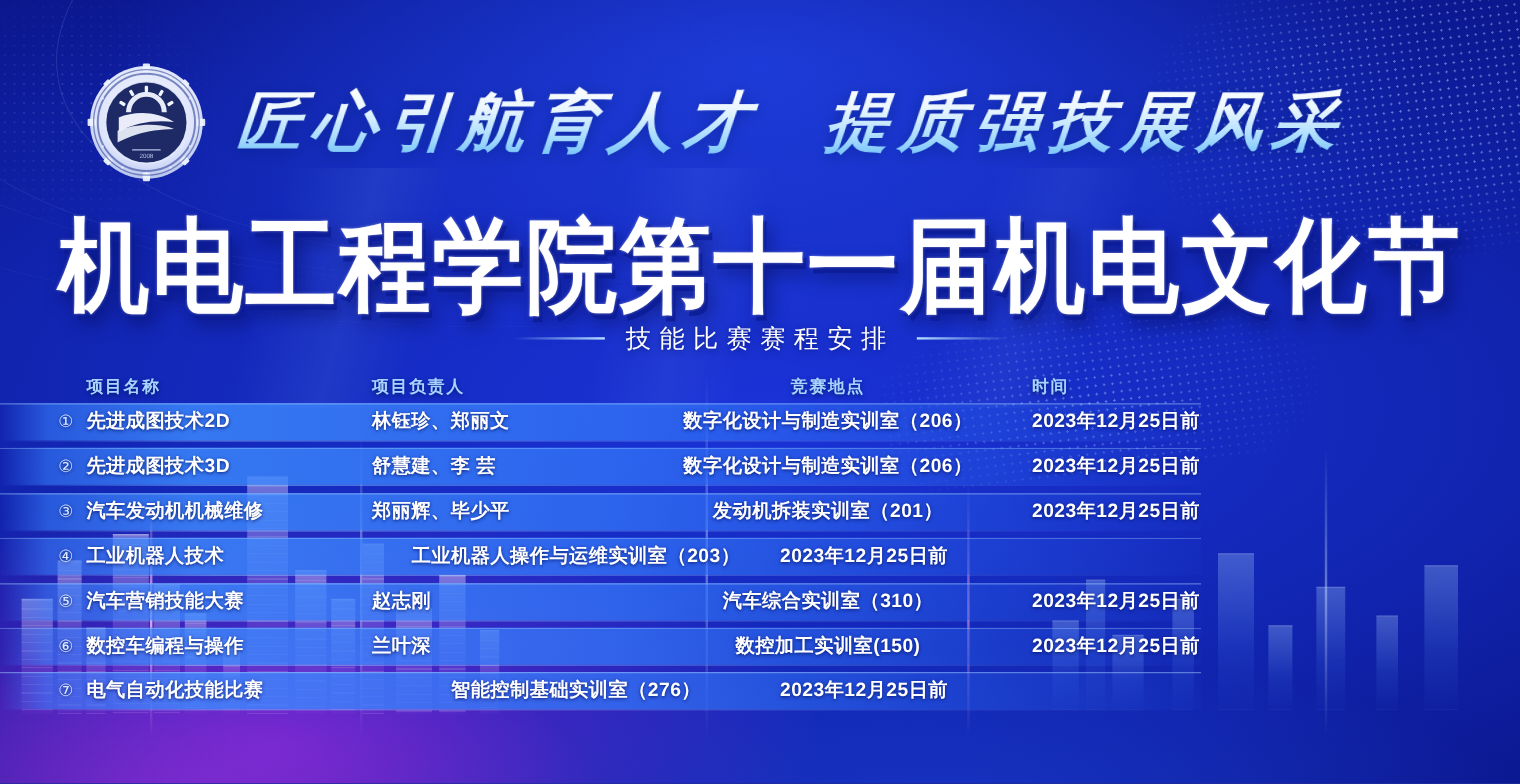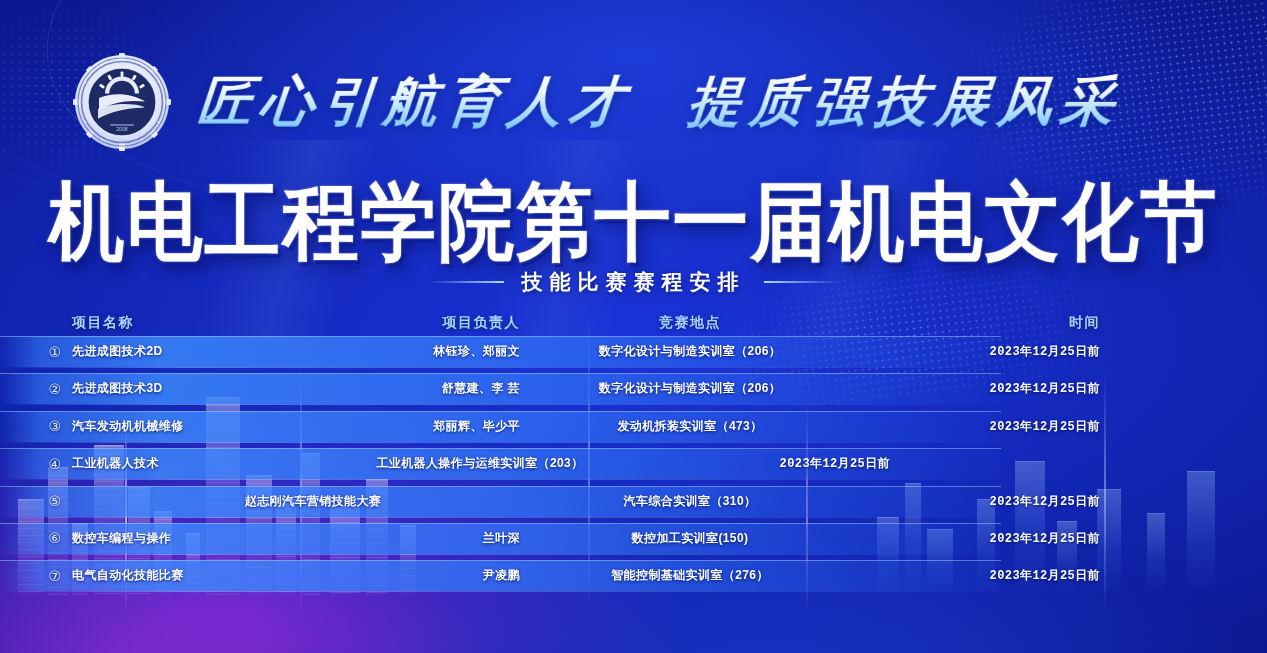--- a/index.html
+++ b/index.html
@@ -150,21 +150,21 @@
   .subtitle{
     position:absolute; top:268px; left:0; right:0;
     display:flex; align-items:center; justify-content:center; gap:18px;
   }
   .sub-rule{
     width:76px; height:2px;
     background:linear-gradient(90deg, rgba(150,210,255,0), rgba(190,230,255,.95));
   }
   .sub-rule.right{ background:linear-gradient(90deg, rgba(190,230,255,.95), rgba(150,210,255,0)); }
   .sub-text{
-    font-size:21px; font-weight:700; letter-spacing:7px;
+    font-size:21px; font-weight:400; letter-spacing:7px;
     color:#ffffff;
     text-shadow:0 1px 5px rgba(6,20,110,.8);
   }
 
   
   .table{
     position:absolute; top:310px; left:0; width:1001px;
   }
   .thead{
     display:flex; align-items:center;
@@ -187,28 +187,28 @@
     box-shadow:inset 0 1px 0 rgba(175,215,255,.45);
   }
   .row::before{
     content:""; position:absolute; left:0; right:0; bottom:-1px; height:1px;
     background:linear-gradient(90deg, rgba(150,200,255,0), rgba(150,200,255,.5) 18%, rgba(150,200,255,.18) 75%, transparent);
   }
 
   
   .c-idx  { width:72px;  text-align:right; padding-right:11px; flex:0 0 72px; }
   .c-name { width:238px; flex:0 0 238px; text-align:left; }
-  .c-lead { width:210px; flex:0 0 210px; text-align:right; }
+  .c-lead { width:210px; flex:0 0 210px; text-align:left; }
   .c-place{ width:340px; flex:0 0 340px; text-align:center; }
-  .c-time { width:240px; flex:0 0 240px; text-align:right;font-family:Liberation Mono, monospace; }
+  .c-time { width:240px; flex:0 0 240px; text-align:left; }
 
   .thead .c-idx{ visibility:hidden; }
 
   .row .cell{
-    font-size:12px; font-weight:700; letter-spacing:.4px;
+    font-size:16px; font-weight:700; letter-spacing:.4px;
     color:#ffffff; white-space:nowrap;
     text-shadow:0 1px 3px rgba(2,18,95,.85);
   }
   .row .c-idx{
     font-size:14px; font-weight:400;
     color:#dceaff; letter-spacing:0;
     text-shadow:0 1px 3px rgba(2,18,95,.8);
   }
 </style>
 </head>
@@ -367,50 +367,49 @@
         <div class="cell c-name">先进成图技术3D</div>
         <div class="cell c-lead">舒慧建、李  芸</div>
         <div class="cell c-place">数字化设计与制造实训室（206）</div>
         <div class="cell c-time">2023年12月25日前</div>
       </div>
 
       <div class="row">
         <div class="cell c-idx">③</div>
         <div class="cell c-name">汽车发动机机械维修</div>
         <div class="cell c-lead">郑丽辉、毕少平</div>
-        <div class="cell c-place">发动机拆装实训室（473）</div>
+        <div class="cell c-place">发动机拆装实训室（201）</div>
         <div class="cell c-time">2023年12月25日前</div>
       </div>
 
       <div class="row">
         <div class="cell c-idx">④</div>
         <div class="cell c-name">工业机器人技术</div>
         <div class="cell c-place">工业机器人操作与运维实训室（203）</div>
         <div class="cell c-time">2023年12月25日前</div>
       </div>
 
       <div class="row">
         <div class="cell c-idx">⑤</div>
+        <div class="cell c-name">汽车营销技能大赛</div>
         <div class="cell c-lead">赵志刚</div>
-        <div class="cell c-name">汽车营销技能大赛</div>
         <div class="cell c-place">汽车综合实训室（310）</div>
         <div class="cell c-time">2023年12月25日前</div>
       </div>
 
       <div class="row">
         <div class="cell c-idx">⑥</div>
         <div class="cell c-name">数控车编程与操作</div>
         <div class="cell c-lead">兰叶深</div>
         <div class="cell c-place">数控加工实训室(150)</div>
         <div class="cell c-time">2023年12月25日前</div>
       </div>
 
       <div class="row">
         <div class="cell c-idx">⑦</div>
         <div class="cell c-name">电气自动化技能比赛</div>
-        <div class="cell c-lead">尹凌鹏</div>
         <div class="cell c-place">智能控制基础实训室（276）</div>
         <div class="cell c-time">2023年12月25日前</div>
       </div>
 
     </div>
   </div>
 </div>
 
 </body></html>

